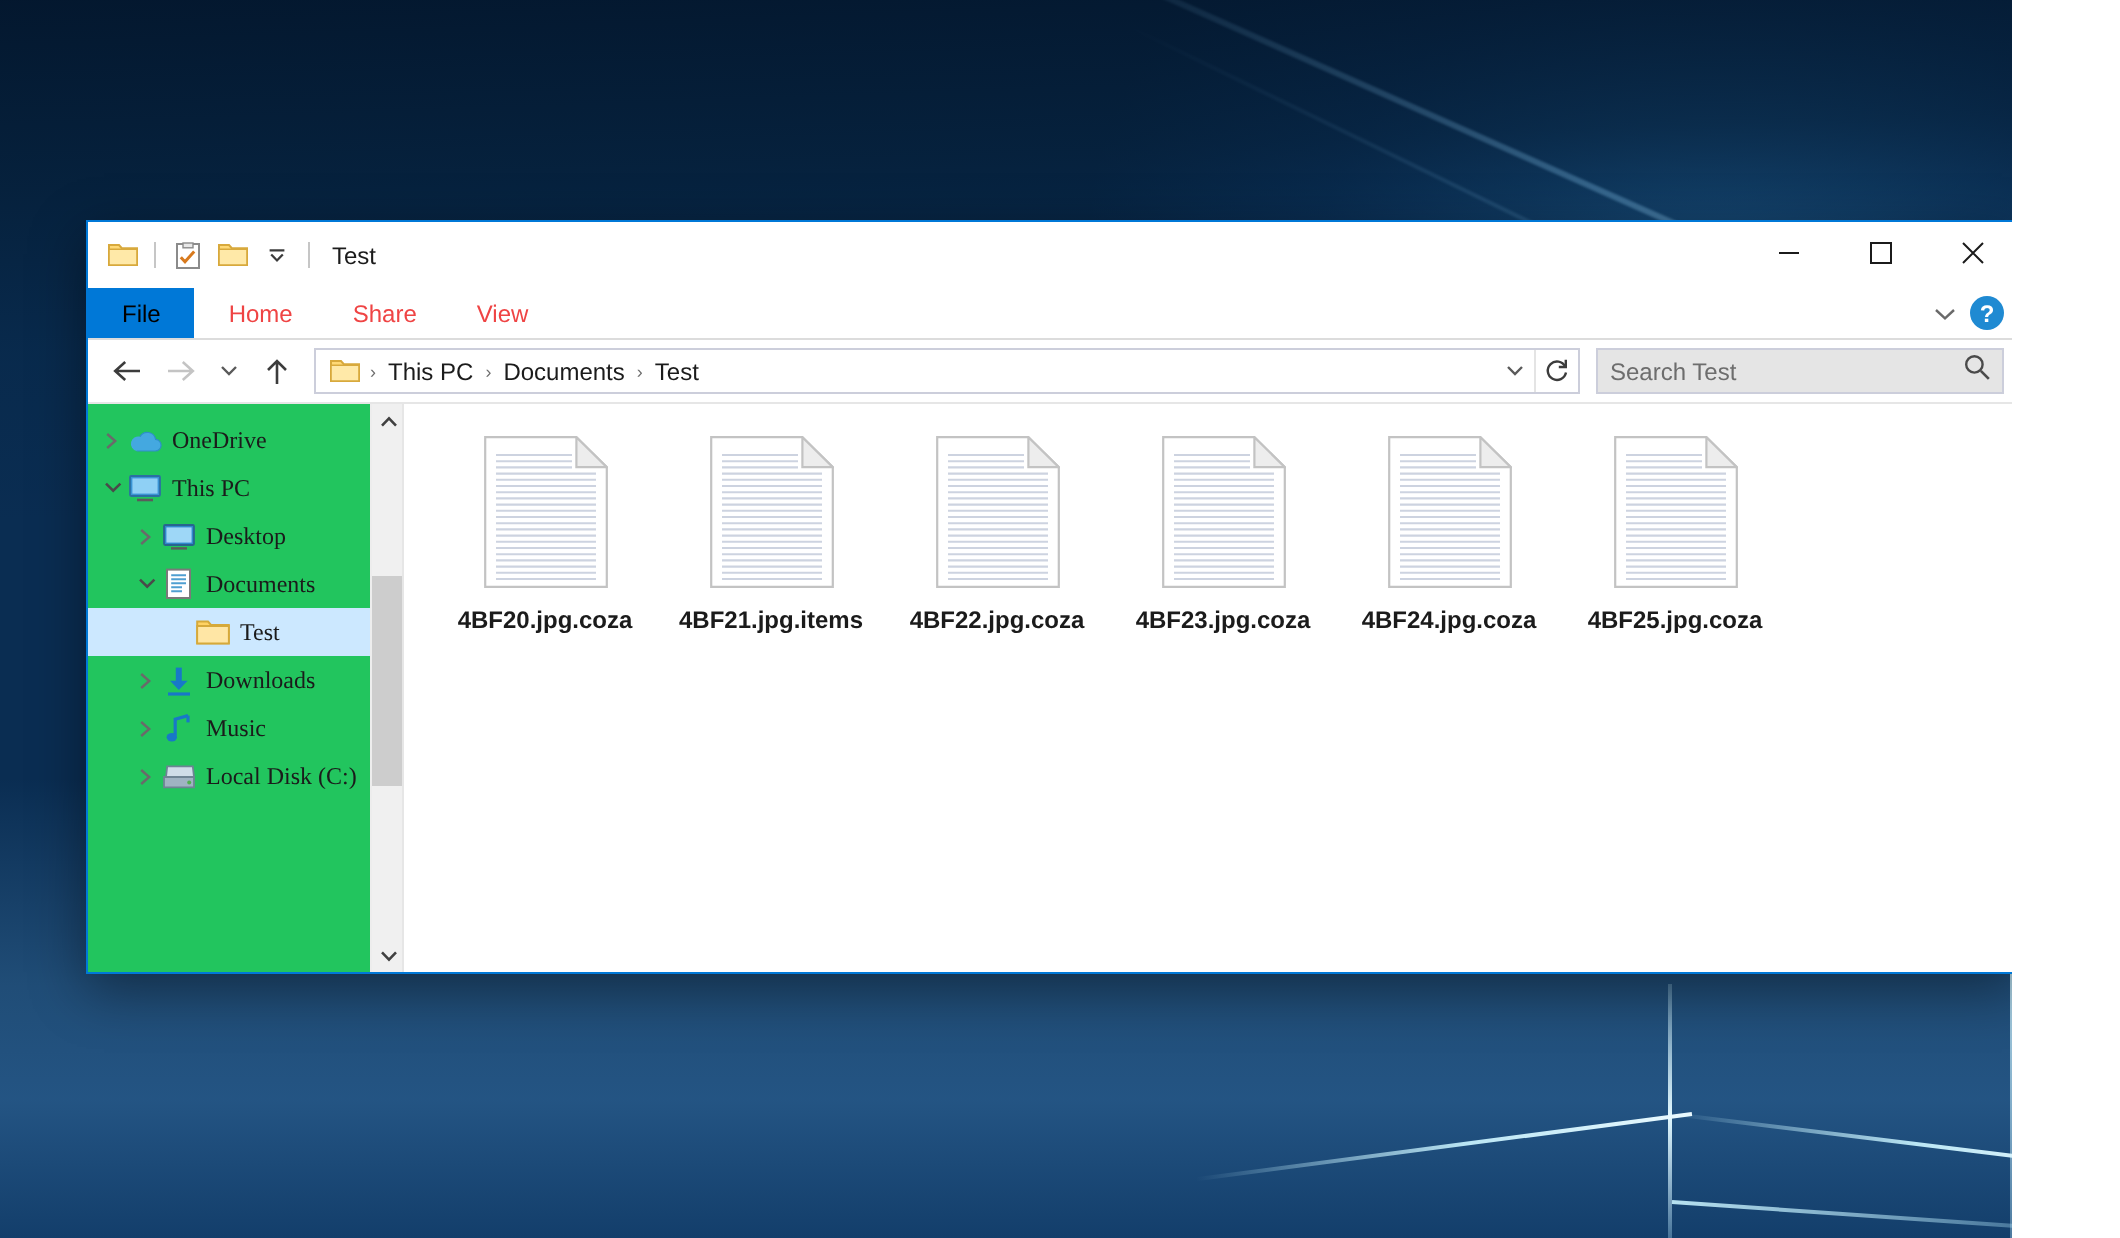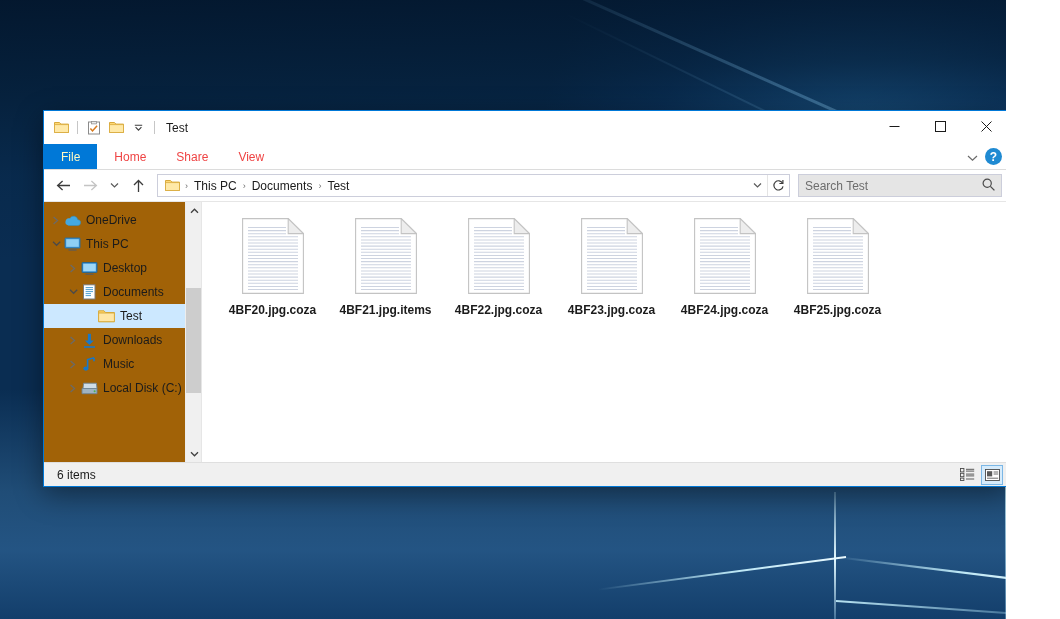--- a/index.html
+++ b/index.html
@@ -100,21 +100,21 @@
     border-bottom: 1px solid #dcdcdc;
     display: flex; align-items: stretch;
   }
   .tab {
     font-size: 12px; color: #ef4444;
     padding: 0 15px;
     display: flex; align-items: center;
     white-space: nowrap;
   }
   .tab-file {
-    background: #0078d7; color: #fef9c3;
+    background: #0078d7; color: #000000;
     padding: 0 17px; margin-right: 2px;
   }
   .ribbon-right { margin-left: auto; display: flex; align-items: center; padding-right: 7px; gap: 7px; }
   .help-icon {
     width: 17px; height: 17px; border-radius: 50%;
     background: #1f8ad2;
     color: #fff; font-size: 12px; font-weight: bold;
     display: flex; align-items: center; justify-content: center;
     line-height: 1;
   }
@@ -161,24 +161,25 @@
 
   
   .body {
     flex: 1; display: flex; min-height: 0;
     border-top: 1px solid #e6e6e6;
   }
 
   
   .navpane {
     width: 157px; flex: 0 0 157px;
-    background: #a16207;
+    background: #22c55e;
     position: relative;
     padding-top: 6px;
     overflow: hidden;
+    font-family: Liberation Serif, serif;
   }
   .nav-item {
     height: 24px; display: flex; align-items: center;
     font-size: 12px; color: #1b1b1b;
     padding-right: 4px;
     white-space: nowrap;
   }
   .nav-item.selected { background: #cce8ff; }
   .chev {
     width: 16px; flex: 0 0 16px;
@@ -692,35 +693,15 @@
                 <path d="M6 65.30000000000001H56" stroke="#cdd3e0" stroke-width="1.05"></path>
                 <path d="M6 68.4H56" stroke="#cdd3e0" stroke-width="1.05"></path>
                 <path d="M6 71.5H56" stroke="#cdd3e0" stroke-width="1.05"></path>
                 <path d="M46.2 0.6L61.4 15.6H46.2z" fill="#ededed" stroke="#c3c3c3" stroke-width="1.1"></path>
               </svg></div>
             <div class="fname">4BF25.jpg.coza</div>
           </div>
         </div>
     </div>
 
-    <div class="statusbar">
-      <div class="status-text">6 items</div>
-      <div class="view-btns">
-        <div class="viewbtn">
-          <svg width="15" height="13" viewBox="0 0 15 13">
-            <rect x="0.5" y="0.5" width="3.4" height="3.4" fill="none" stroke="#4a4a4a" stroke-width="0.9"></rect>
-            <rect x="0.5" y="5.3" width="3.4" height="3.4" fill="none" stroke="#4a4a4a" stroke-width="0.9"></rect>
-            <path d="M6 1.3h8.2M6 3.1h8.2M6 6.1h8.2M6 7.9h8.2M6 11h8.2" stroke="#4a4a4a" stroke-width="0.9"></path>
-            <rect x="0.5" y="10.1" width="3.4" height="2.4" fill="none" stroke="#4a4a4a" stroke-width="0.9"></rect>
-          </svg>
-        </div>
-        <div class="viewbtn active">
-          <svg width="15" height="12" viewBox="0 0 15 12">
-            <rect x="0.5" y="0.5" width="14" height="11" fill="#fff" stroke="#4a4a4a" stroke-width="0.9"></rect>
-            <rect x="2" y="2.2" width="5.2" height="5.2" fill="#5a5a5a"></rect>
-            <path d="M8.6 3h4.6M8.6 5h4.6M2 9.2h11.2" stroke="#5a5a5a" stroke-width="0.9"></path>
-          </svg>
-        </div>
-      </div>
-    </div>
 
   </div>
 </div>
 
 </body></html>

